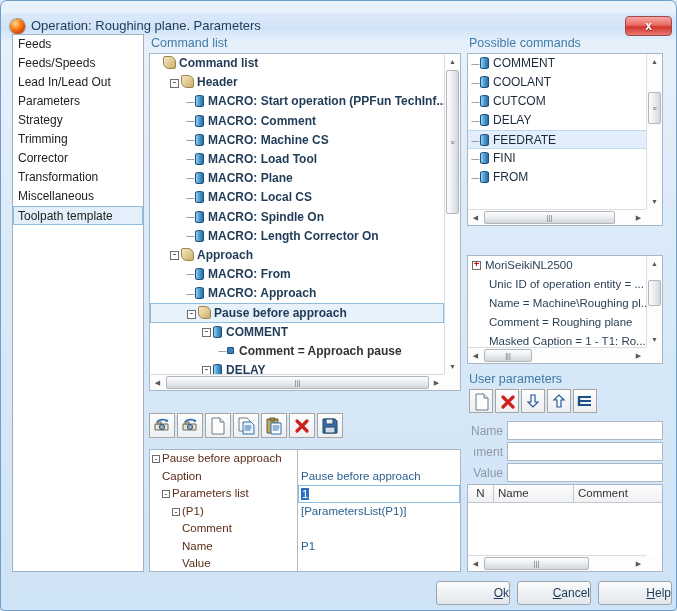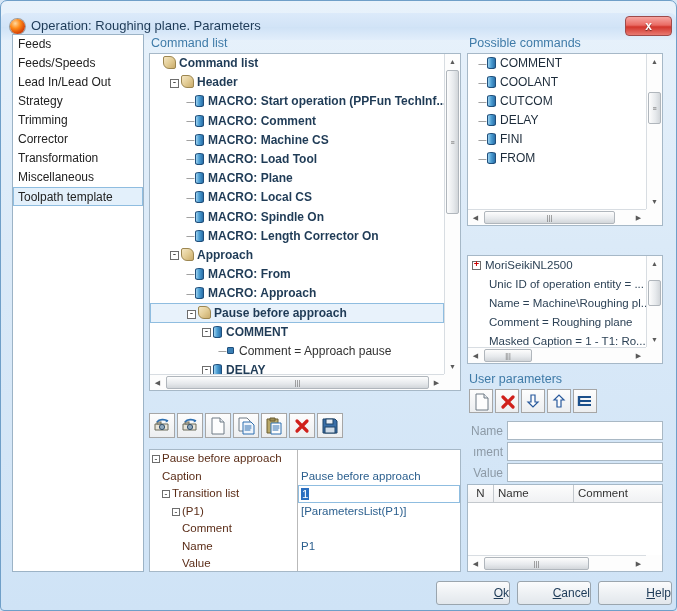--- a/index.html
+++ b/index.html
@@ -69,21 +69,21 @@
     left:148px; top:52px; width:312px; height:338px;
   }
   .tree-inner { position:absolute; left:0; top:0; right:16px; top:0; bottom:16px; overflow:hidden; }
   .trow {
     position:relative; height:19.2px; line-height:19px;
     white-space:nowrap; font-size:12px; cursor:pointer;
   }
   .trow.sel { background:#e8f2fb; border:1px solid #8fbde0; }
   .trow .lbl { color:#1f3b56; }
   .trow.grp .lbl, .trow.cmd .lbl { font-weight:bold; }
-  .trow.prop .lbl { font-weight:normal; color:#333; }
+  .trow.prop .lbl { font-weight:bold; color:#333; }
   .exp {
     display:inline-block; width:9px; height:9px; line-height:7px;
     text-align:center; font-size:9px; font-family:"Liberation Mono", monospace;
     border:1px solid #6d6d6d; background:#fff; color:#000;
     vertical-align:middle; margin-right:2px; cursor:pointer;
   }
   .dash { display:inline-block; width:9px; color:#8a8a8a; text-align:center;
           vertical-align:middle; font-size:11px; }
   .ico-scroll {
     display:inline-block; width:13px; height:13px; vertical-align:-2px; margin-right:3px;
@@ -141,21 +141,21 @@
     text-align:center; font-size:8px; font-family:"Liberation Mono", monospace;
     border:1px solid #6d6d6d; background:#fff; color:#000;
     vertical-align:1px; margin-right:2px; cursor:pointer;
   }
   
   .poss { left:466px; top:52px; width:196px; height:173px; }
   .opar { left:466px; top:254px; width:196px; height:109px; }
   .upgrid { left:466px; top:483px; width:196px; height:88px; }
   .prow {
     height:19px; line-height:18px; white-space:nowrap;
-    font-size:12px; color:#1c2b3a; padding-left:10px; cursor:pointer;
+    font-size:12px; color:#1c2b3a; padding-left:3px; cursor:pointer;
   }
   .prow.sel { background:#e2eefb; border-top:1px solid #bcd9f0; border-bottom:1px solid #bcd9f0; }
   .orow { height:19px; line-height:18px; white-space:nowrap; font-size:11.5px; color:#2d4256; padding-left:4px; }
   .exp-red {
     display:inline-block; width:9px; height:9px; line-height:7px;
     text-align:center; font-size:9px; font-family:"Liberation Mono", monospace;
     border:1px solid #6d6d6d; background:#fff; color:#cc0000; font-weight:bold;
     vertical-align:middle; margin-right:4px; cursor:pointer;
   }
   
@@ -195,20 +195,21 @@
   <div class="titlebar">
     <div class="title-icon"></div>
     <div class="title-text">Operation: Roughing plane. Parameters</div>
     <div class="close-btn">x</div>
   </div>
 
   <div class="sidebar" id="sidebar">
       <div class="side-item"><span>Feeds</span></div>
       <div class="side-item"><span>Feeds/Speeds</span></div>
       <div class="side-item"><span>Lead In/Lead Out</span></div>
+      <div class="side-item"><span>Parameters</span></div>
       <div class="side-item"><span>Strategy</span></div>
       <div class="side-item"><span>Trimming</span></div>
       <div class="side-item"><span>Corrector</span></div>
       <div class="side-item"><span>Transformation</span></div>
       <div class="side-item"><span>Miscellaneous</span></div>
       <div class="side-item sel"><span>Toolpath template</span></div>
     </div>
 
   <div class="group-label" style="left:150px; top:35px;">Command list</div>
   <div class="panel tree">
@@ -287,21 +288,21 @@
   <div class="panel pgrid" id="pgrid">
       <div class="pg-row">
         <div class="pg-name"><span style="display:inline-block;width:2px"></span><span class="exp-sm">-</span><span>Pause before approach</span></div>
         <div class="pg-val"></div>
       </div>
       <div class="pg-row">
         <div class="pg-name"><span style="display:inline-block;width:12px"></span><span>Caption</span></div>
         <div class="pg-val">Pause before approach</div>
       </div>
       <div class="pg-row">
-        <div class="pg-name"><span style="display:inline-block;width:12px"></span><span class="exp-sm">-</span><span>Transition list</span></div>
+        <div class="pg-name"><span style="display:inline-block;width:12px"></span><span class="exp-sm">-</span><span>Parameters list</span></div>
         <div class="pg-val edit"><span>1</span></div>
       </div>
       <div class="pg-row">
         <div class="pg-name"><span style="display:inline-block;width:22px"></span><span class="exp-sm">-</span><span>(P1)</span></div>
         <div class="pg-val">[ParametersList(P1)]</div>
       </div>
       <div class="pg-row">
         <div class="pg-name"><span style="display:inline-block;width:32px"></span><span>Comment</span></div>
         <div class="pg-val"></div>
       </div>
@@ -315,20 +316,21 @@
       </div>
     </div>
 
   <div class="group-label" style="left:468px; top:35px;">Possible commands</div>
   <div class="panel poss">
     <div style="position:absolute;left:0;top:0;right:16px;bottom:16px;overflow:hidden;" id="poss-rows">
         <div class="prow"><span class="dash">─</span><span class="ico-cyl"></span><span>COMMENT</span></div>
         <div class="prow"><span class="dash">─</span><span class="ico-cyl"></span><span>COOLANT</span></div>
         <div class="prow"><span class="dash">─</span><span class="ico-cyl"></span><span>CUTCOM</span></div>
         <div class="prow"><span class="dash">─</span><span class="ico-cyl"></span><span>DELAY</span></div>
+        <div class="prow sel"><span class="dash">─</span><span class="ico-cyl"></span><span>FEEDRATE</span></div>
         <div class="prow"><span class="dash">─</span><span class="ico-cyl"></span><span>FINI</span></div>
         <div class="prow"><span class="dash">─</span><span class="ico-cyl"></span><span>FROM</span></div>
         <div class="prow" style="overflow: hidden; height: 8px;"><span class="dash">─</span></div>
       </div>
     <div class="vsb">
       <div class="sb-arrow" style="top:0;left:0;">▲</div>
       <div class="sb-thumb" style="left:1px; right:1px; top:38px; height:32px;">≡</div>
       <div class="sb-arrow" style="bottom:0;left:0;">▼</div>
     </div>
     <div class="hsb">

